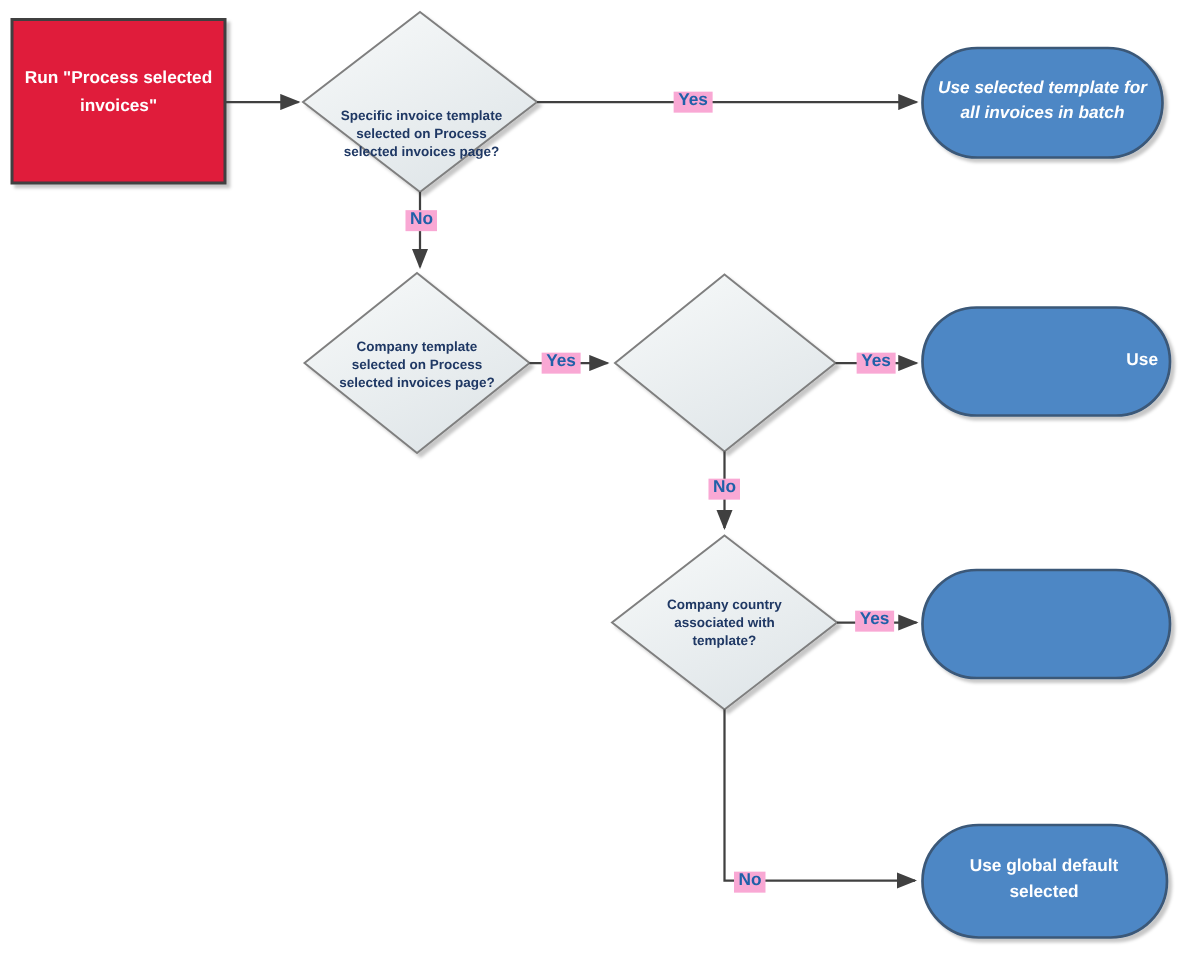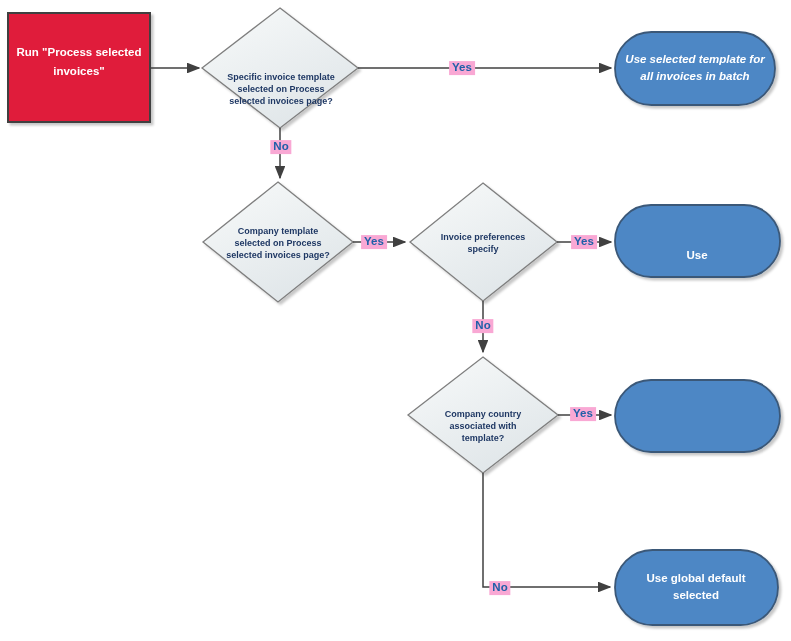--- a/index.html
+++ b/index.html
@@ -81,24 +81,23 @@
     <path d="M353,242 H405" fill="none" stroke="#404040" stroke-width="1.5" marker-end="url(#arrow)"></path>
     <path d="M557,242 H611" fill="none" stroke="#404040" stroke-width="1.5" marker-end="url(#arrow)"></path>
     <path d="M483,301 V352" fill="none" stroke="#404040" stroke-width="1.5" marker-end="url(#arrow)"></path>
     <path d="M558,415 H611" fill="none" stroke="#404040" stroke-width="1.5" marker-end="url(#arrow)"></path>
     <path d="M483,473 V587 H610" fill="none" stroke="#404040" stroke-width="1.5" marker-end="url(#arrow)"></path>
   </svg>
 
   <div class="lbl start-label" style="left:79px;  top:62px;">Run "Process selected invoices"</div>
   <div class="lbl diamond-label" style="left:281px; top:68px;  width:112px;margin-top:21px;">Specific invoice template selected on Process selected invoices page?</div>
   <div class="lbl diamond-label" style="left:278px; top:243px; width:118px;">Company template selected on Process selected invoices page?</div>
-  <div class="lbl diamond-label" style="left:483px; top:243px; width:108px;">Invoice preferences specify</div>
-  <div class="lbl diamond-label" style="left:483px; top:426px; width:112px;text-align:center;">Company country associated with template?</div>
+  <div class="lbl diamond-label" style="left:483px; top:415px; width:112px;text-align:center;">Company country associated with template?</div>
   <div class="lbl terminal-label" style="left:695px; top:68px;  width:150px;font-style:italic;">Use selected template for all invoices in batch</div>
-  <div class="lbl terminal-label" style="left:697px; top:256px; width:150px;">Use</div>
+  <div class="lbl terminal-label" style="left:697px; top:241px; width:150px;text-align:right;">Use</div>
   <div class="lbl terminal-label" style="left:696px; top:587px; width:130px;">Use global default selected</div>
 
   <div class="lbl edge-label" style="left:462px; top:68px;">Yes</div>
   <div class="lbl edge-label" style="left:281px; top:147px;">No</div>
   <div class="lbl edge-label" style="left:374px; top:242px;">Yes</div>
   <div class="lbl edge-label" style="left:584px; top:242px;">Yes</div>
   <div class="lbl edge-label" style="left:483px; top:326px;">No</div>
   <div class="lbl edge-label" style="left:583px; top:414px;">Yes</div>
   <div class="lbl edge-label" style="left:500px; top:588px;">No</div>
 

